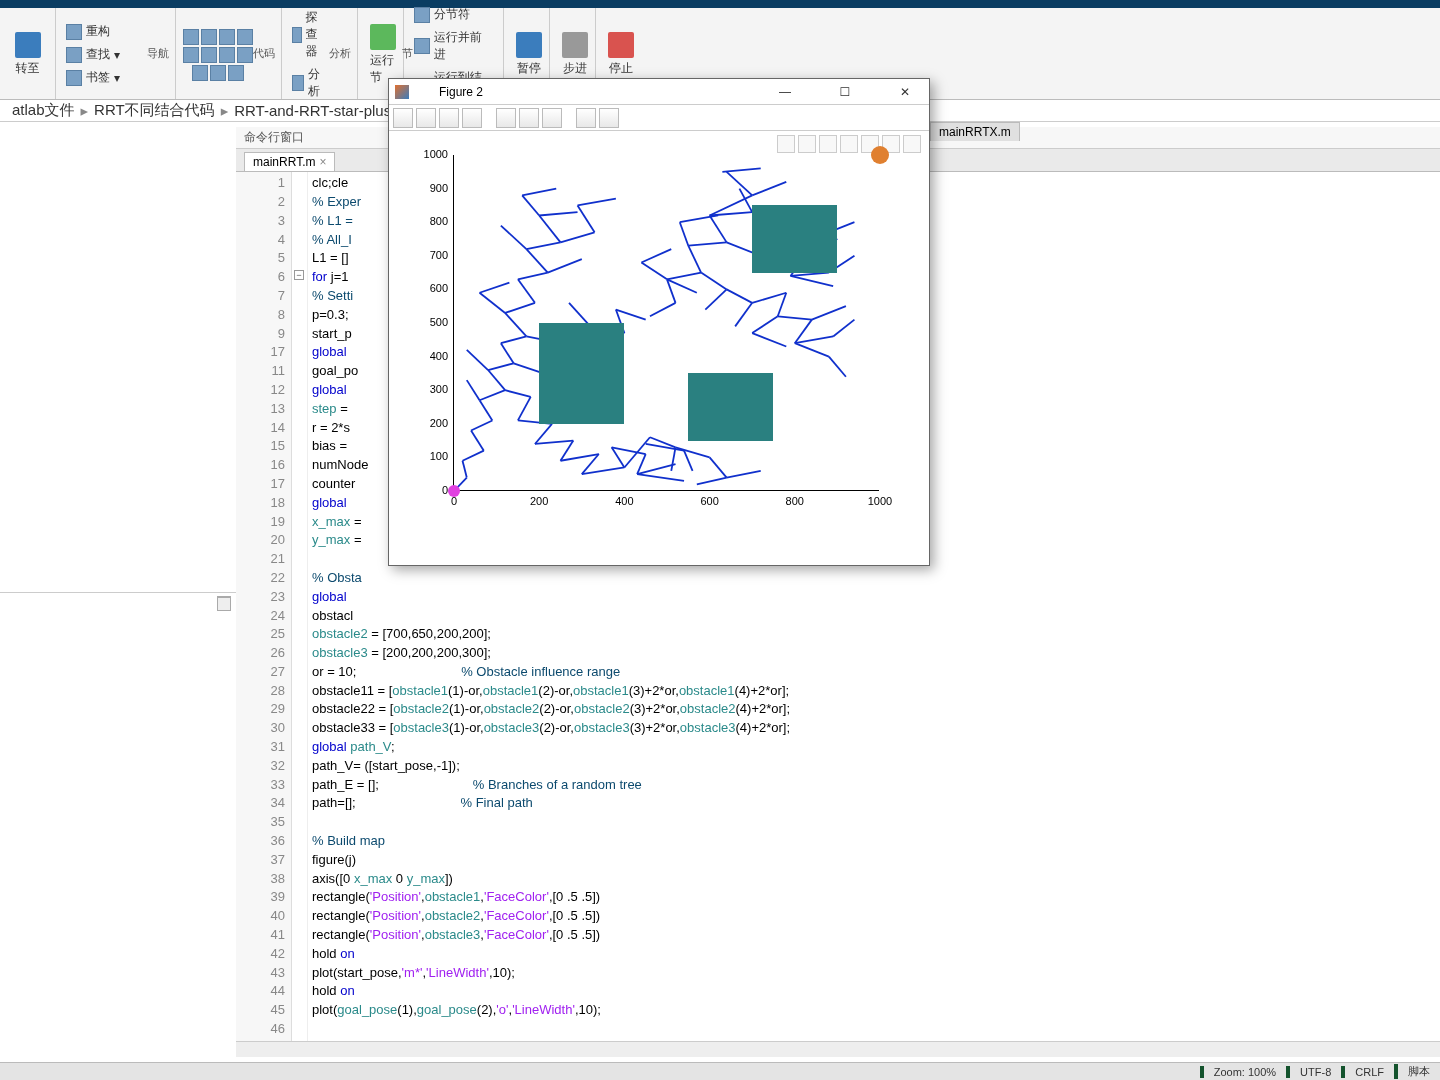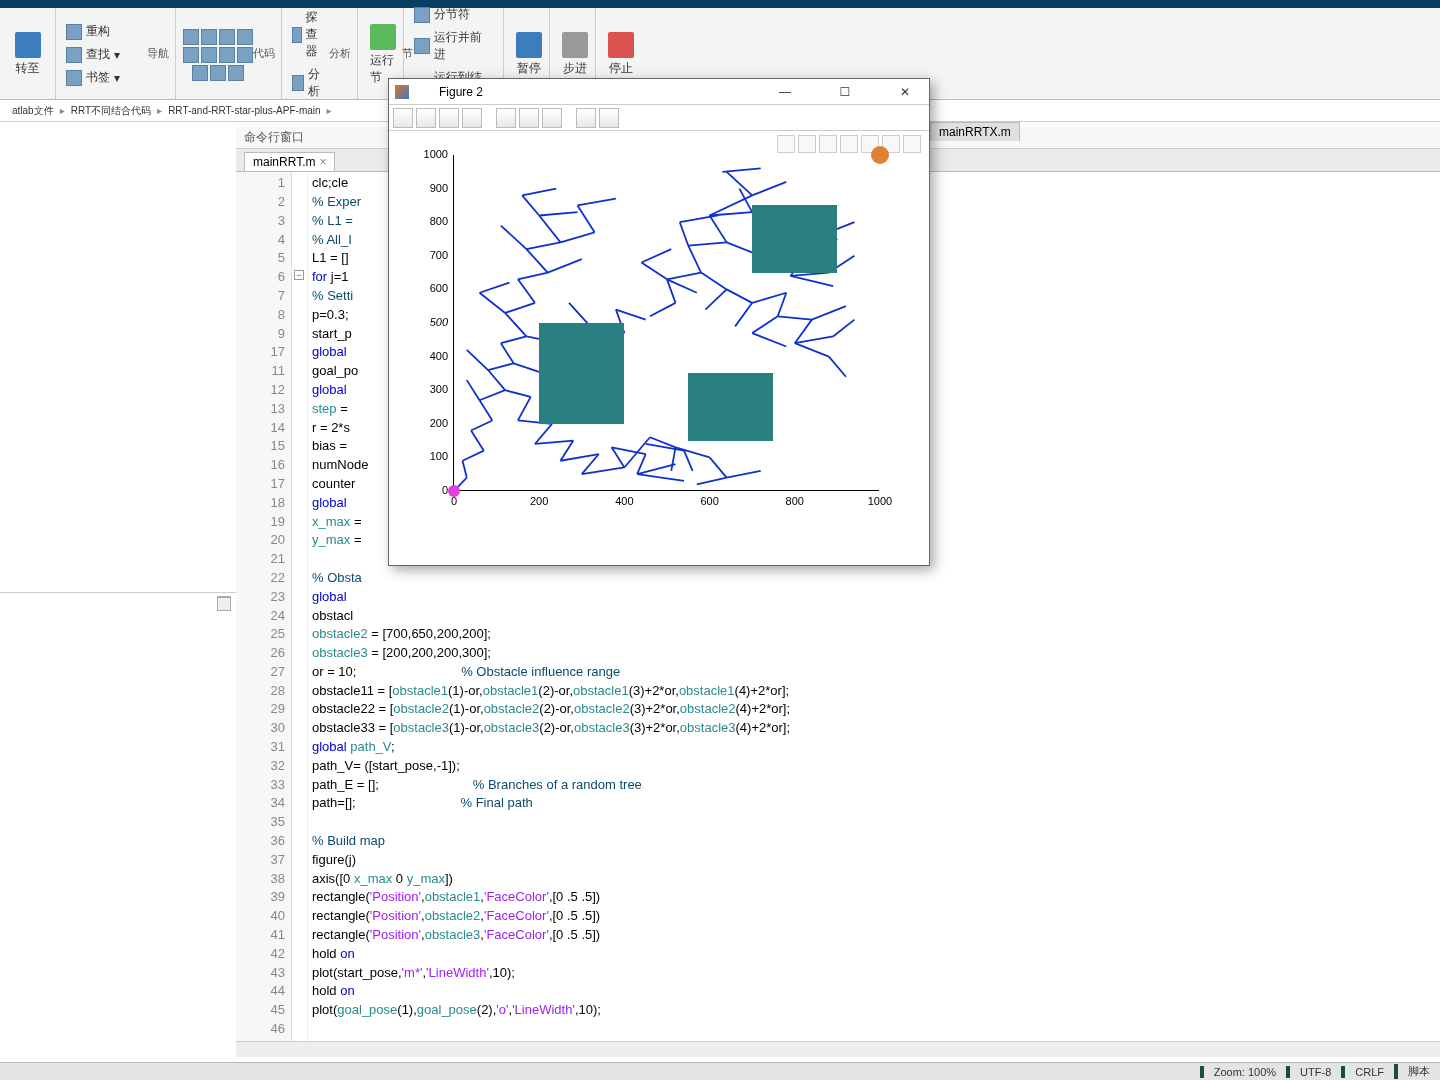--- a/index.html
+++ b/index.html
@@ -14,21 +14,21 @@
 .tool-btn { display: flex; align-items: center; gap: 4px; padding: 2px 4px; cursor: pointer; color: #333; }
 .tool-ic { width: 16px; height: 16px; background: #7aa0c4; border: 1px solid #5a80a4; }
 .big-btn { display: flex; flex-direction: column; align-items: center; gap: 2px; padding: 2px 6px; cursor: pointer; color: #333; }
 .big-ic { width: 26px; height: 26px; background: #5cb85c; border-radius: 2px; }
 .big-ic.blue { background: #3b7dbd; }
 .big-ic.red { background: #d9534f; }
 .big-ic.grey { background: #999; }
 .small-row { display: flex; gap: 2px; }
 
 
-.breadcrumb { background: #fff; border-bottom: 1px solid #ccc; height: 22px; display: flex; align-items: center; padding: 0 6px; font-size: 10px; color: #333; }
+.breadcrumb { background: #fff; border-bottom: 1px solid #ccc; height: 22px; display: flex; align-items: center; padding: 0 6px; font-size: 15px; color: #333; }
 .crumb { padding: 0 6px; }
 .crumb-sep { color: #888; }
 
 
 .main { display: flex; height: calc(100% - 8px - 92px - 22px - 18px); background: #fff; align-items: center; }
 .side-left { width: 236px; border-right: 1px solid #ccc; background: #fff; display:flex; flex-direction:column; }
 .side-left .pane { flex:1; border-bottom:1px solid #ccc; position:relative; }
 .side-left .pane:last-child { border-bottom:none; }
 .collapse-ic { position:absolute; right:4px; top:4px; width:14px; height:14px; border:1px solid #aaa; background:#eee; }
 
@@ -424,21 +424,21 @@
           <line x1="136.32" y1="171.36" x2="115.02000000000001" y2="147.83999999999997"></line>
           <line x1="161.88" y1="154.56" x2="191.70000000000002" y2="164.64"></line>
           <line x1="93.72" y1="117.6" x2="127.8" y2="104.16000000000003"></line>
           <line x1="272.64" y1="322.56" x2="242.82" y2="329.28"></line>
         </svg>
     <div class="ytick" style="right: 432px; left: -44px; position: absolute; top: 329px; width: 38px; text-align: right;">0</div>
         <div class="ytick" style="right: 432px; left: -44px; position: absolute; top: 295.4px; width: 38px; text-align: right;">100</div>
         <div class="ytick" style="right: 432px; left: -44px; position: absolute; top: 261.8px; width: 38px; text-align: right;">200</div>
         <div class="ytick" style="right: 432px; left: -44px; position: absolute; top: 228.2px; width: 38px; text-align: right;">300</div>
         <div class="ytick" style="right: 432px; left: -44px; position: absolute; top: 194.6px; width: 38px; text-align: right;">400</div>
-        <div class="ytick" style="right: 432px; left: -44px; position: absolute; top: 161px; width: 38px; text-align: right; font-style: italic;">500</div>
+        <div class="ytick" style="right: 432px; left: -44px; position: absolute; top: 161px; width: 38px; text-align: right;">500</div>
         <div class="ytick" style="right: 432px; left: -44px; position: absolute; top: 127.4px; width: 38px; text-align: right;">600</div>
         <div class="ytick" style="right: 432px; left: -44px; position: absolute; top: 93.8px; width: 38px; text-align: right;">700</div>
         <div class="ytick" style="right: 432px; left: -44px; position: absolute; top: 60.2px; width: 38px; text-align: right;">800</div>
         <div class="ytick" style="right: 432px; left: -44px; position: absolute; top: 26.6px; width: 38px; text-align: right;">900</div>
         <div class="ytick" style="right: 432px; left: -44px; position: absolute; top: -7px; width: 38px; text-align: right;">1000</div>
         <div class="xtick" style="left: -14px; top: 340px; width: 28px; text-align: center;">0</div>
         <div class="xtick" style="left: 71.2px; top: 340px; width: 28px; text-align: center;">200</div>
         <div class="xtick" style="left: 156.4px; top: 340px; width: 28px; text-align: center;">400</div>
         <div class="xtick" style="left: 241.6px; top: 340px; width: 28px; text-align: center;">600</div>
         <div class="xtick" style="left: 326.8px; top: 340px; width: 28px; text-align: center;">800</div>

